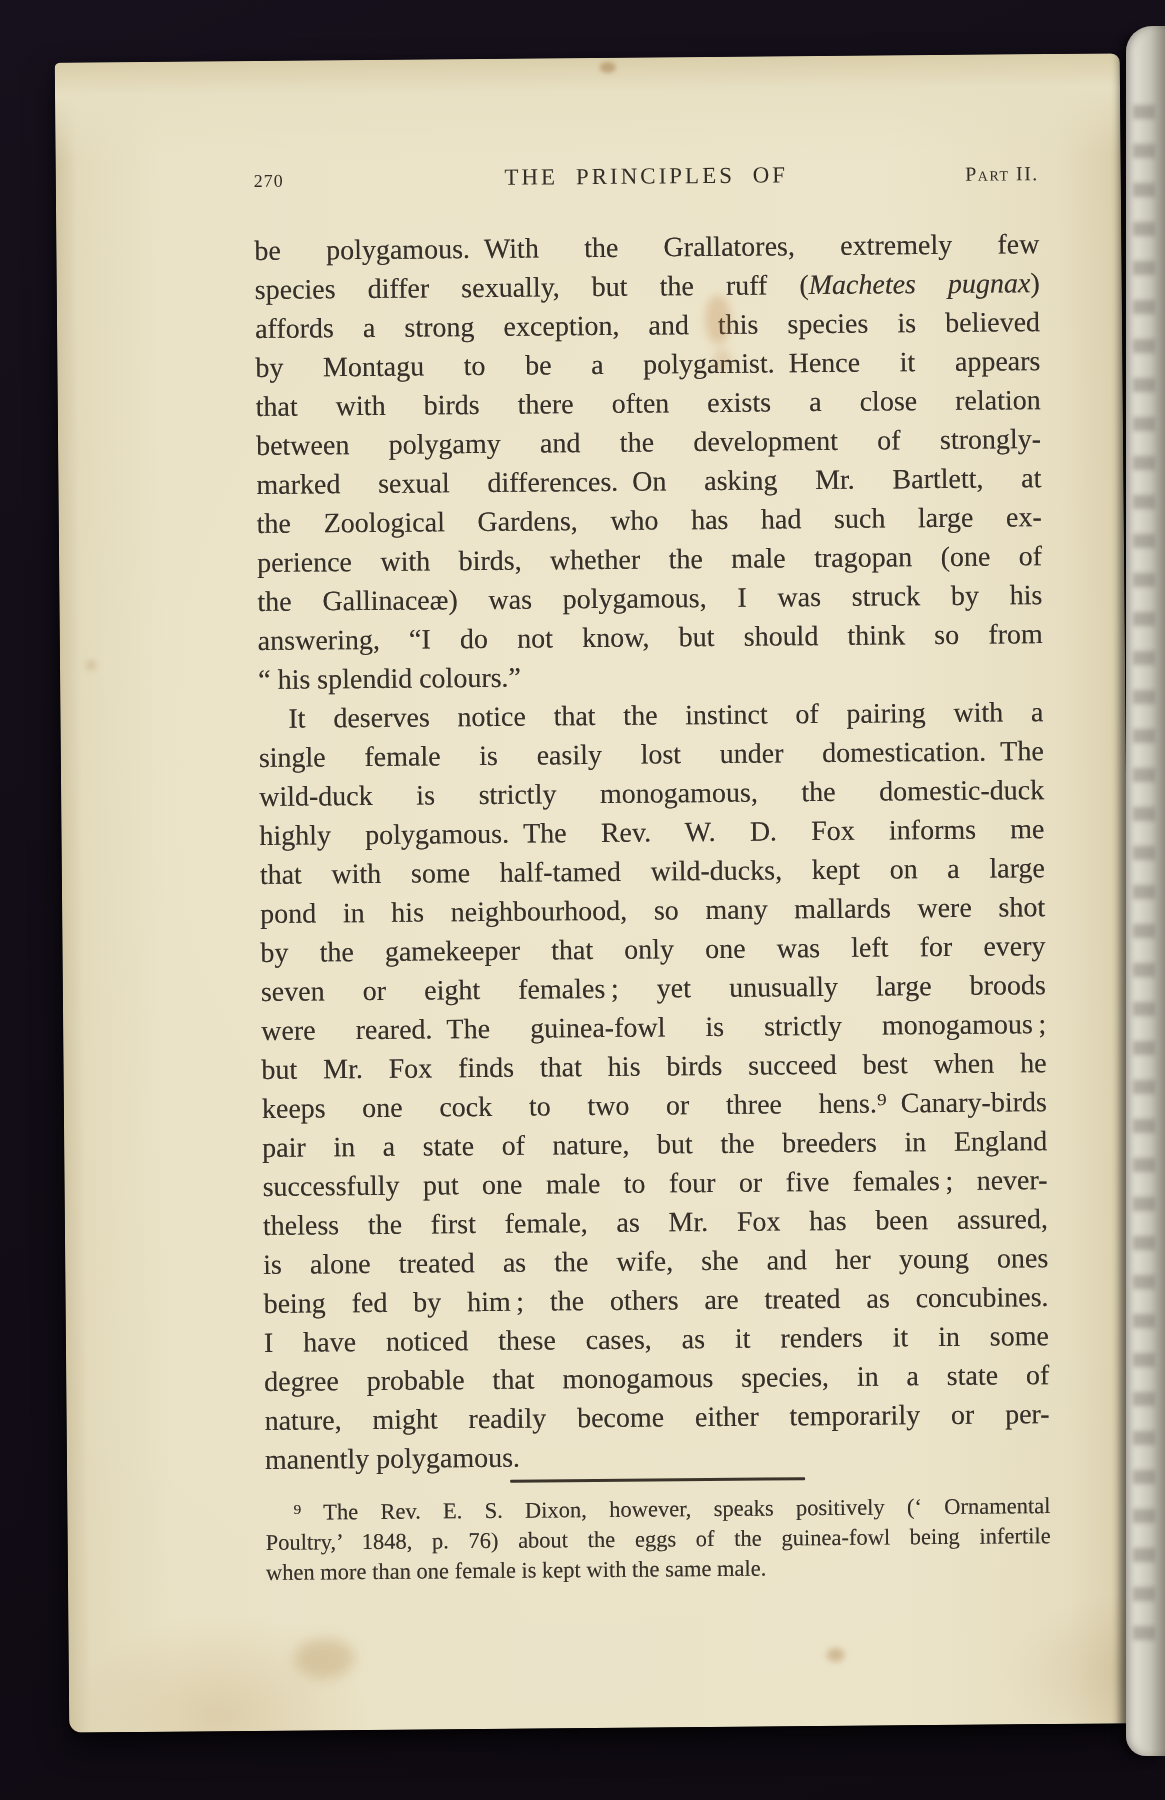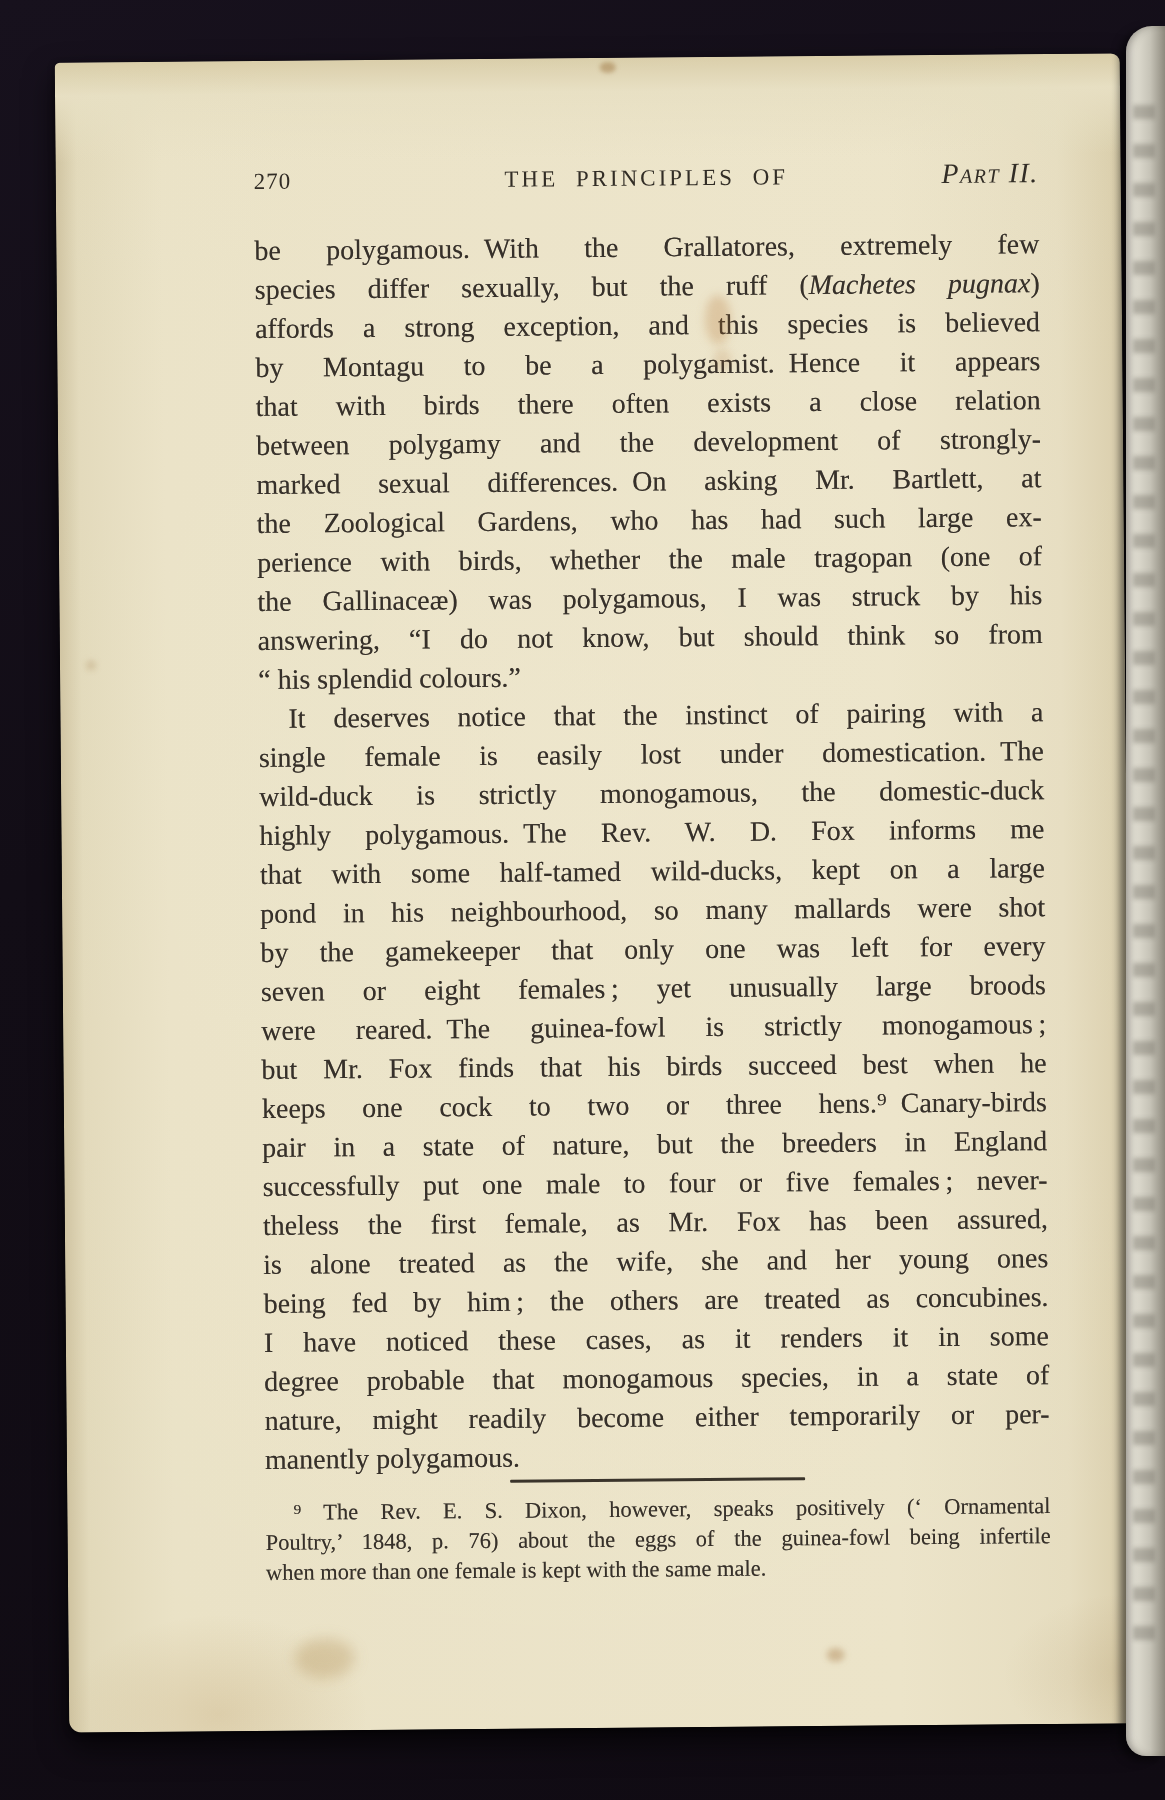--- a/index.html
+++ b/index.html
@@ -23,23 +23,23 @@
     background-color:#e9e1c4;
     box-shadow:0 14px 30px rgba(0,0,0,.65), 0 2px 6px rgba(0,0,0,.5);
     color:#36302a;
   }
   
   .running-head{
     position:absolute;top:104px;left:198px;width:785px;
     display:grid;grid-template-columns:1fr auto 1fr;align-items:baseline;
     color:#322d26;
   }
-  .page-number{font-size:23px;line-height:30px;justify-self:start;letter-spacing:1px;}
+  .page-number{font-size:18px;line-height:30px;justify-self:start;letter-spacing:1px;}
   .running-title{font-size:23px;line-height:30px;letter-spacing:3px;word-spacing:9px;justify-self:center;}
-  .part-label{font-size:28px;line-height:30px;font-variant:small-caps;letter-spacing:1.5px;justify-self:end;font-style:italic;}
+  .part-label{font-size:20px;line-height:30px;font-variant:small-caps;letter-spacing:1.5px;justify-self:end;}
   
   .body-text{
     position:absolute;top:170px;left:198px;width:785px;
     font-size:28px;line-height:39px;
     text-shadow:0 0 .5px rgba(54,48,40,.55);
   }
   .ln{text-align:justify;text-align-last:justify;}
   .ln.last{text-align:left;text-align-last:left;}
   .ln.indent{text-indent:30px;}
   .latin{font-style:italic;}

